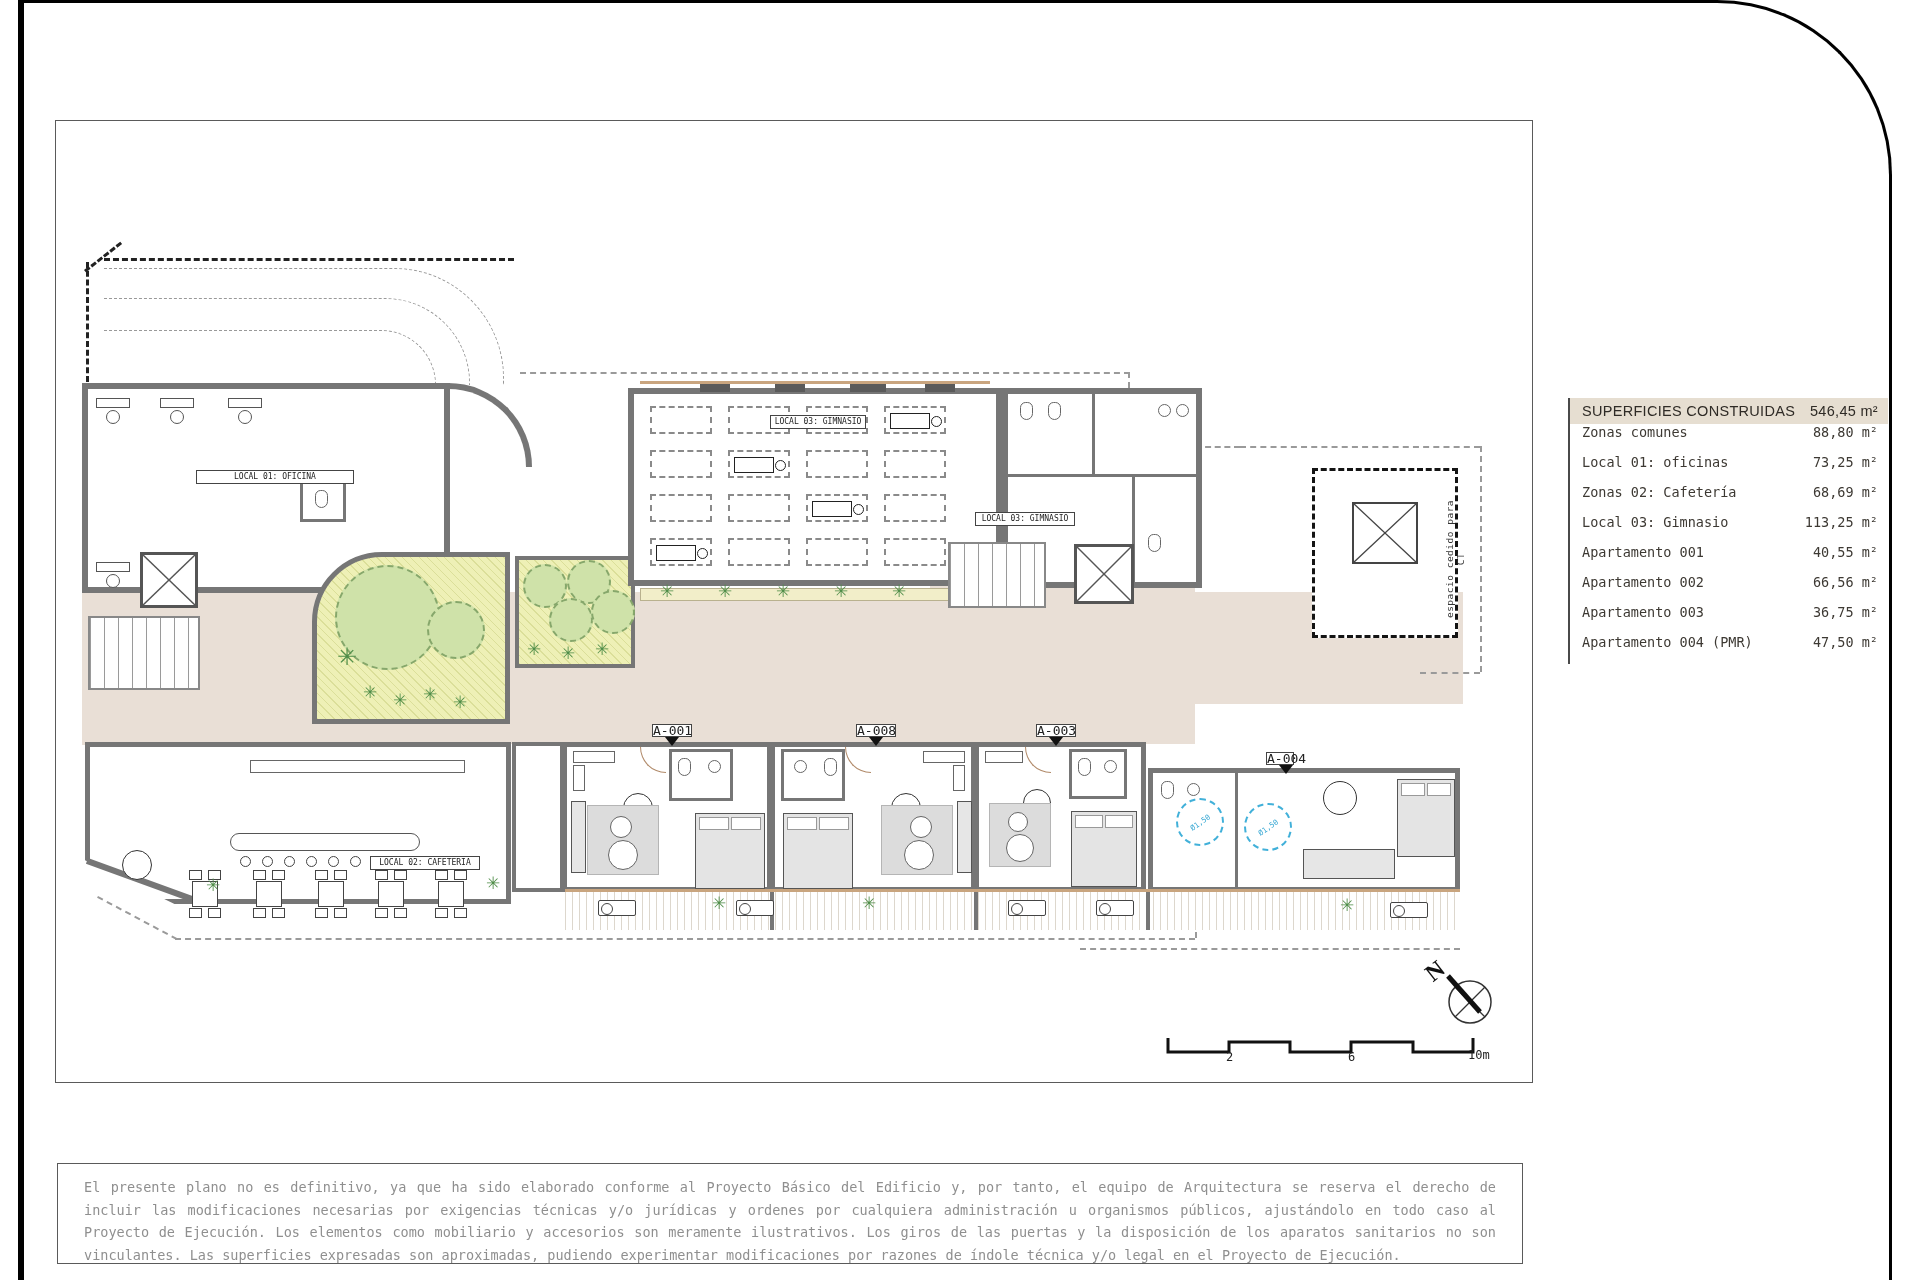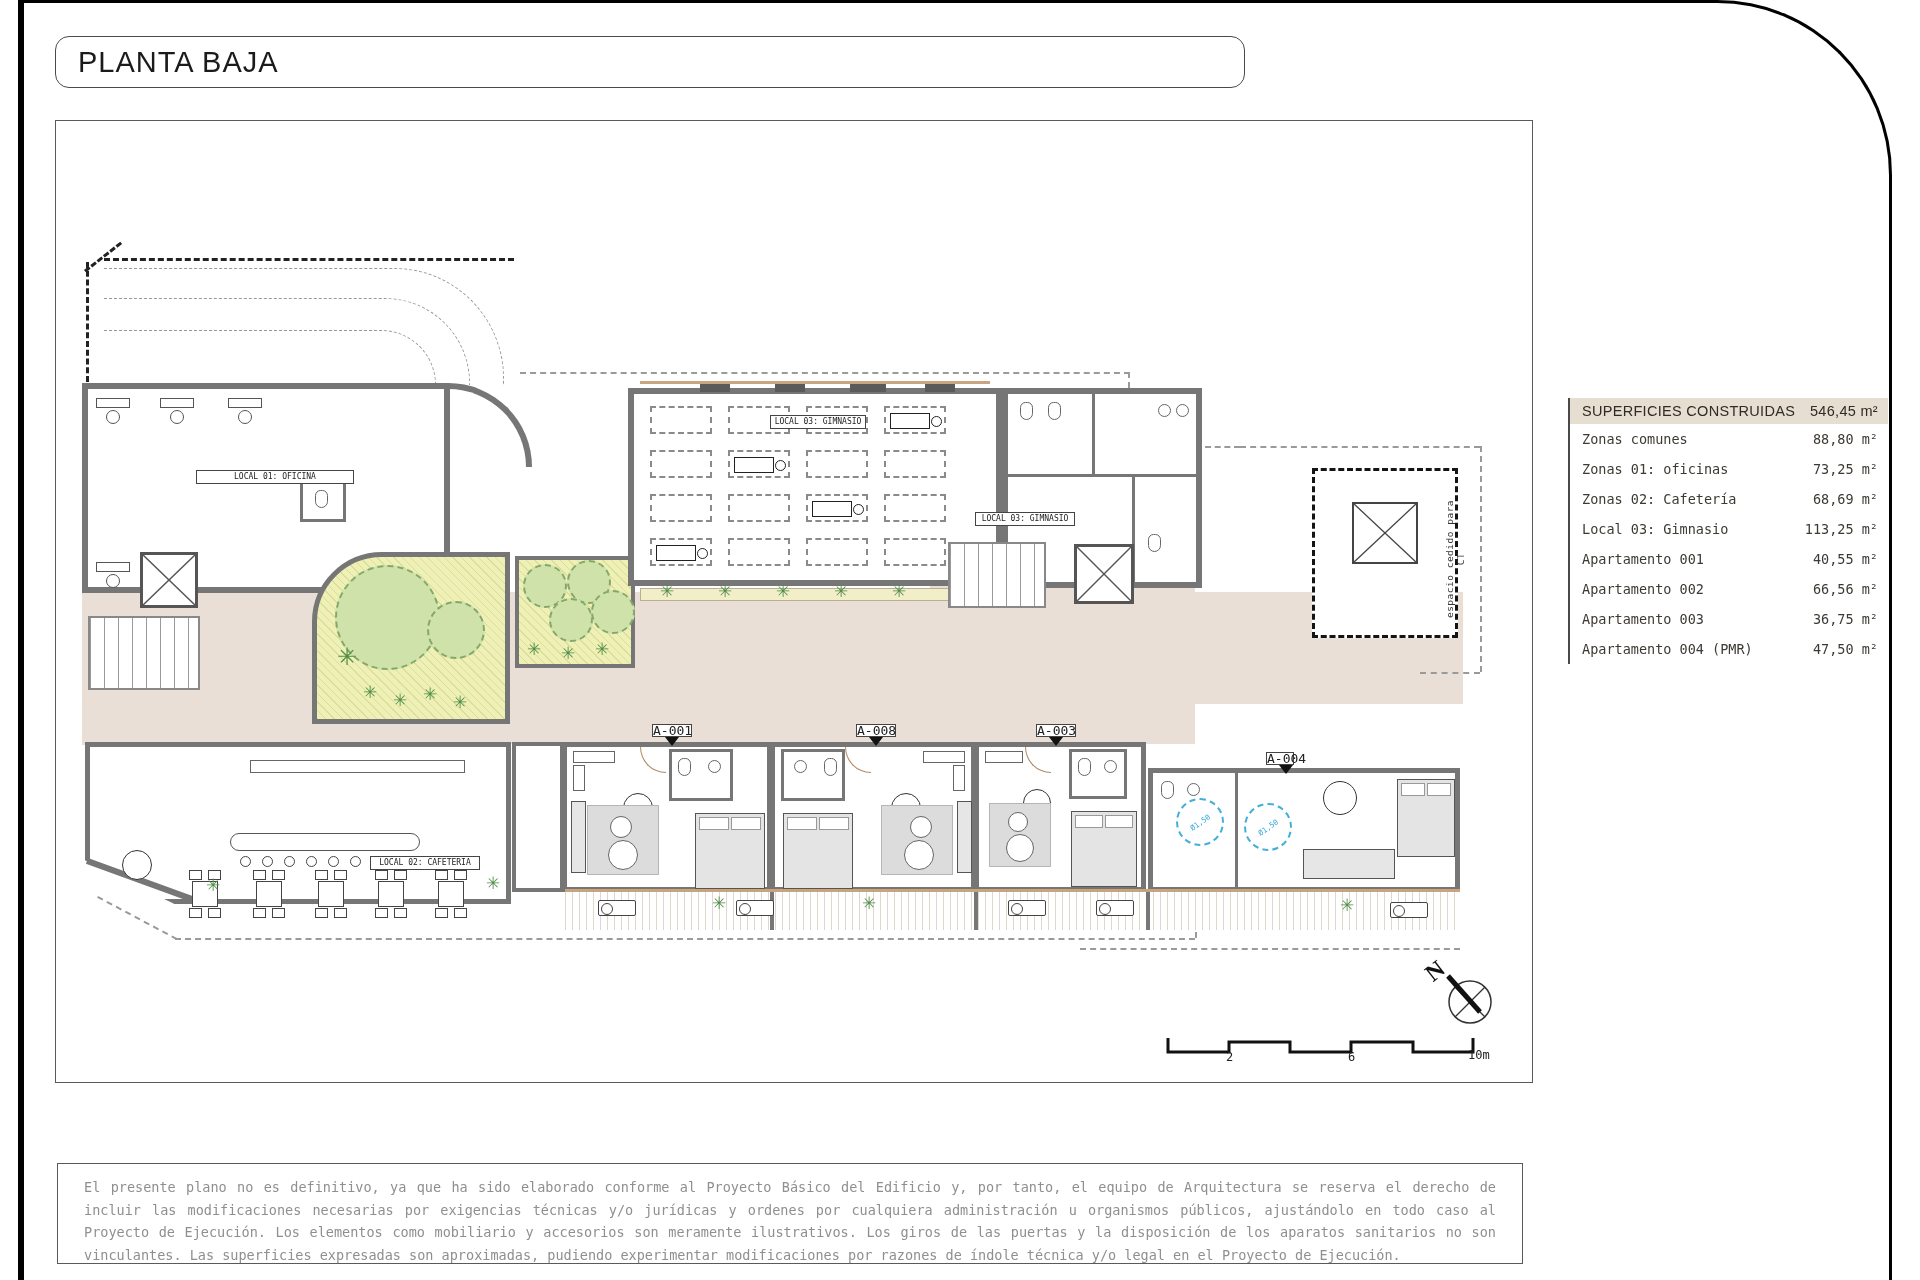--- a/index.html
+++ b/index.html
@@ -17,21 +17,21 @@
   .title-box span{font-size:29px;letter-spacing:1px;color:#1b1b1b;}
 
   
   .plan-box{left:55px;top:120px;width:1478px;height:963px;border:1px solid #5a5a5a;background:#fff;}
 
   
   .legend{left:1568px;top:398px;width:320px;border-left:2px solid #4a4a4a;background:#fff;}
   .legend-header{display:flex;justify-content:space-between;align-items:center;height:26px;
                  padding:0 10px 0 12px;font-family:"Liberation Sans",sans-serif;font-size:14.5px;
                  color:#2f2b26;letter-spacing:.3px;}
-  .legend-row{display:flex;justify-content:space-between;align-items:center;height:30px;
+  .legend-row{display:flex;justify-content:space-between;height:30px;
               padding:0 10px 0 12px;font-family:"DejaVu Sans Mono",monospace;font-size:13.5px;color:#3d3933;}
   .legend-row .val,.legend-header .val{text-align:right;}
 
   
   .disclaimer-box{left:57px;top:1163px;width:1466px;height:101px;border:1px solid #5a5a5a;
                   padding:12px 26px 0;overflow:hidden;background:#fff;}
   .disclaimer-box p{margin:0;font-family:"DejaVu Sans Mono",monospace;font-size:13.5px;
                     line-height:22.5px;color:#8f8f8f;text-align:justify;}
 
   
@@ -101,23 +101,20 @@
   .pmr{border:2px dashed #41b0d9;border-radius:50%;display:flex;align-items:center;justify-content:center;}
   .pmr span{font-family:"DejaVu Sans Mono",monospace;font-size:7.5px;color:#3aa9d4;transform:rotate(-35deg);}
   .scale-num{font-family:"DejaVu Sans Mono",monospace;font-size:12px;color:#222;}
 </style>
 </head>
 <body>
 
 <div class="page">
   <div class="abs frame"></div>
 
-  <div class="abs title-box">
-    <span>PLANTA BAJA</span>
-  </div>
 
   <div class="abs plan-box"></div>
 
   <div class="abs floor" style="left:82px;top:592px;width:1113px;height:152px;"></div>
   <div class="abs floor" style="left:82px;top:555px;width:230px;height:190px;"></div>
   <div class="abs floor" style="left:930px;top:520px;width:265px;height:74px;"></div>
   <div class="abs floor" style="left:1195px;top:592px;width:268px;height:112px;"></div>
 
   <div class="abs dashbv" style="left:86px;top:262px;height:120px;"></div>
   <div class="abs dashb" style="left:84px;top:270px;width:46px;transform:rotate(-38deg);"></div>
@@ -412,21 +409,21 @@
   <div class="abs legend">
     <div class="legend-header" style="background:#e6ded1;">
       <span>SUPERFICIES CONSTRUIDAS</span>
       <span class="val">546,45 m²</span>
     </div>
     <div class="legend-row">
       <span>Zonas comunes</span>
       <span class="val">88,80 m²</span>
     </div>
     <div class="legend-row">
-      <span>Zonas 01: oficinas</span>
+      <span>Local 01: oficinas</span>
       <span class="val">73,25 m²</span>
     </div>
     <div class="legend-row">
       <span>Zonas 02: Cafetería</span>
       <span class="val">68,69 m²</span>
     </div>
     <div class="legend-row">
       <span>Local 03: Gimnasio</span>
       <span class="val">113,25 m²</span>
     </div>

